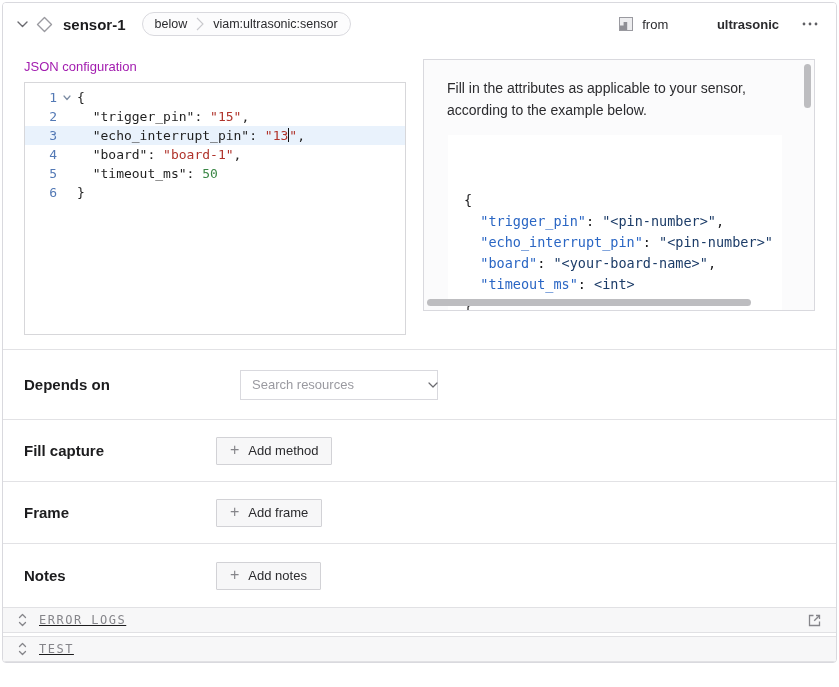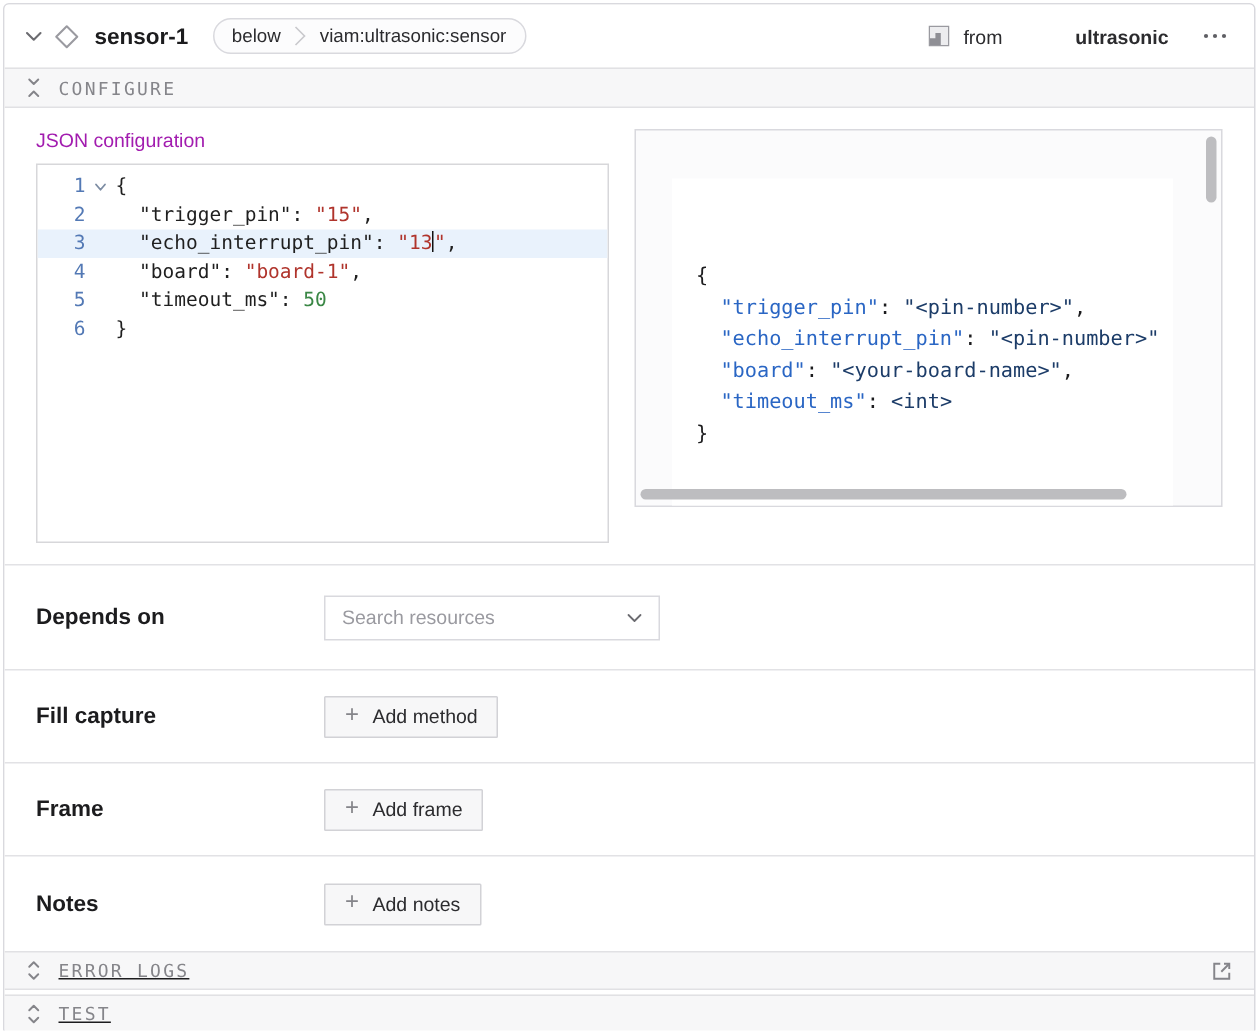--- a/index.html
+++ b/index.html
@@ -50,25 +50,25 @@
   .doc-code{position:relative; background:#fff; margin:14px 0 0 1px; width:334px; padding:13px 0 18px 16px; font-family:"DejaVu Sans Mono", monospace; font-size:13.5px; line-height:21px; white-space:pre; overflow:hidden;}
   .tok-key{color:var(--key);}
   .tok-val{color:var(--val);}
   .sb-thumb{position:absolute; background:#bdbdc0; border-radius:4px;}
   .doc-vscroll{top:4px; right:3px; width:7px; height:44px;}
   .doc-hscroll{bottom:4px; left:3px; height:7px; width:324px;}
 
   
   .row{display:grid; grid-template-columns:192px 1fr; align-items:center; padding-left:21px; border-top:1px solid #e2e2e5; background:#fff;}
   .row-label{font-size:15px; font-weight:600; color:#1c1c1e;}
-  .row-depends{height:70px;}
+  .row-depends{height:70px;gap:24px;}
   .row-std{height:62px;}
   .row-notes{height:64px;}
 
-  .select{width:224px; height:30px; border:1px solid #d9d9de; background:#fff; display:flex; align-items:center; padding:0 11px; cursor:pointer;}
+  .select{width:198px; height:30px; border:1px solid #d9d9de; background:#fff; display:flex; align-items:center; padding:0 11px; cursor:pointer;}
   .select input{border:none; outline:none; flex:1; font-size:13px; font-family:"Liberation Sans", sans-serif; color:#2b2b2e; background:transparent;}
   .select input::placeholder{color:#9a9aa0;}
 
   .btn{display:inline-flex; align-items:center; gap:9px; height:28px; padding:0 13px; background:#f7f7f8; border:1px solid #d2d2d6; border-radius:1px; font-size:13px; font-family:"Liberation Sans", sans-serif; color:#2b2b2e; cursor:pointer;}
   .plus{color:#85858a; font-size:16px; line-height:1; font-weight:400; margin-top:-2px;}
 
   svg{display:block;}
 </style>
 </head>
 <body>
@@ -113,29 +113,20 @@
           <svg width="16" height="4" viewBox="0 0 16 4">
               <circle cx="2" cy="2" r="1.4" fill="#5f5f64"></circle>
               <circle cx="8" cy="2" r="1.4" fill="#5f5f64"></circle>
               <circle cx="14" cy="2" r="1.4" fill="#5f5f64"></circle>
             </svg>
         </span>
       </button>
     </div>
   </div>
 
-  <div class="bar bar-configure">
-    <span>
-      <svg width="11" height="13" viewBox="0 0 11 13">
-        <polyline points="2.5,1 5.5,4 8.5,1" fill="none" stroke="#85858a" stroke-width="1.3" stroke-linecap="round" stroke-linejoin="round"></polyline>
-        <polyline points="2.5,12 5.5,9 8.5,12" fill="none" stroke="#85858a" stroke-width="1.3" stroke-linecap="round" stroke-linejoin="round"></polyline>
-      </svg>
-    </span>
-    <span class="bar-label">CONFIGURE</span>
-  </div>
 
   <div class="content">
     <div class="col-editor">
       <div class="col-label">JSON configuration</div>
       <div class="editor" id="json-editor">
           <div class="ed-line">
             <div class="ed-gutter">1</div>
             <div class="ed-fold">
               <svg width="8" height="6" viewBox="0 0 8 6">
                 <polyline points="1,1 4,4.5 7,1" fill="none" stroke="#7c8ca3" stroke-width="1.2" stroke-linecap="round" stroke-linejoin="round"></polyline>
@@ -165,20 +156,21 @@
           </div>
           <div class="ed-line">
             <div class="ed-gutter">6</div>
             <div class="ed-fold"></div>
             <div class="ed-code"><span class="tok-plain">}</span></div>
           </div>
         </div>
     </div>
     <div class="col-doc">
       <div class="doc-panel">
+        <p class="doc-intro">Fill in the attributes as applicable to your sensor, according to the example below.</p>
         <div class="doc-code" id="doc-code">
           <div><span class="tok-plain">{</span></div><div><span class="tok-plain">  </span><span class="tok-key">"trigger_pin"</span><span class="tok-plain">: </span><span class="tok-val">"&lt;pin-number&gt;"</span><span class="tok-plain">,</span></div><div><span class="tok-plain">  </span><span class="tok-key">"echo_interrupt_pin"</span><span class="tok-plain">: </span><span class="tok-val">"&lt;pin-number&gt;"</span></div><div><span class="tok-plain">  </span><span class="tok-key">"board"</span><span class="tok-plain">: </span><span class="tok-val">"&lt;your-board-name&gt;"</span><span class="tok-plain">,</span></div><div><span class="tok-plain">  </span><span class="tok-key">"timeout_ms"</span><span class="tok-plain">: </span><span class="tok-val">&lt;int&gt;</span></div><div><span class="tok-plain">}</span></div>
         </div>
         <div class="sb-thumb doc-vscroll"></div>
         <div class="sb-thumb doc-hscroll"></div>
       </div>
     </div>
   </div>
 
   <div class="row row-depends">

